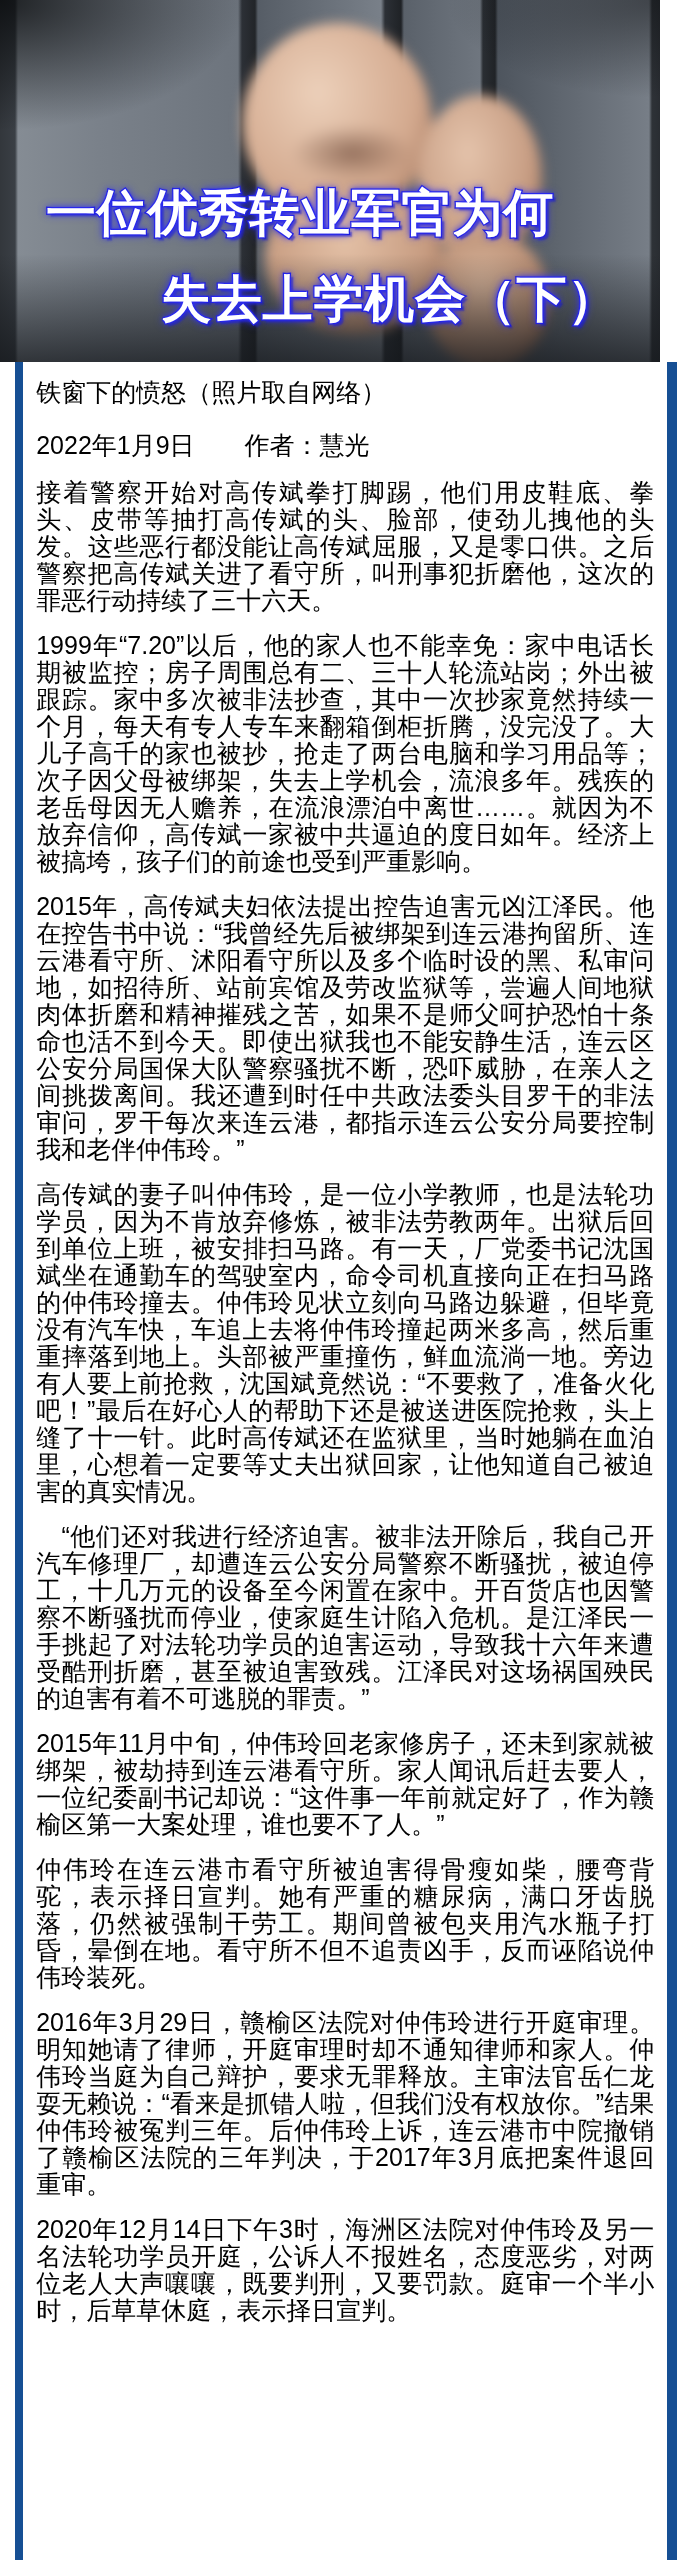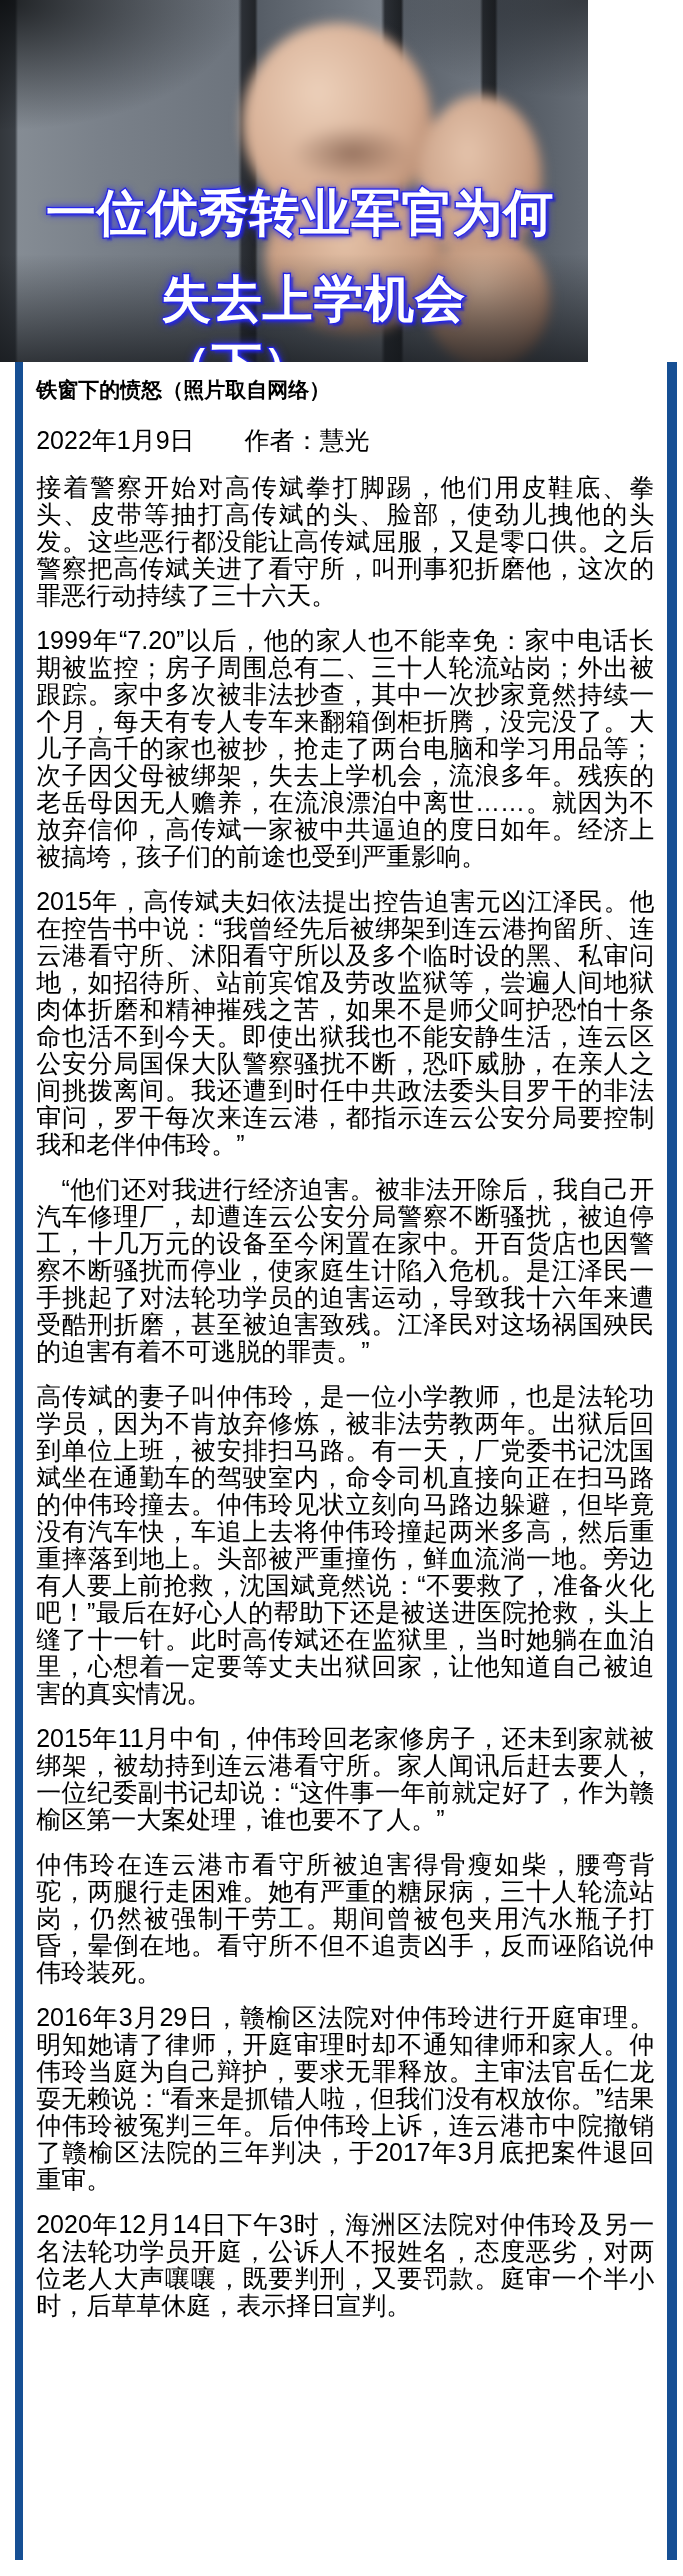--- a/index.html
+++ b/index.html
@@ -5,21 +5,21 @@
   :root{
     --border-blue:#164f94;
     --title-blue:#1c1ce0;
     --title-glow:#3232f5;
   }
   html,body{margin:0;padding:0;background:#ffffff;}
   body{width:684px;font-family:"Liberation Sans","DejaVu Sans",sans-serif;}
 
   
   .hero{
-    position:relative;width:588px;height:362px;overflow:hidden;
+    position:relative;width:660px;height:362px;overflow:hidden;
     background:
       linear-gradient(90deg,
         #33373c 0px,#3a3f45 15px,#858c94 18px,#7a818a 99px,#6d747d 238px,
         #2c3036 242px,#222529 255px,#565d66 258px,#798089 381px,
         #2c3036 385px,#1f2226 401px,#5a616a 404px,#6f767f 480px,
         #2a2e33 483px,#202327 495px,#4e555e 498px,#777e87 649px,
         #2e3237 652px,#25282d 667px,#4a5158 670px,#3c4147 684px);
   }
   .hero-shade-tl{position:absolute;left:0;top:0;width:248px;height:132px;
     background:radial-gradient(ellipse at 0% 0%,rgba(10,12,14,.85),rgba(10,12,14,0) 70%);}
@@ -56,21 +56,21 @@
   .content{
     margin-left:15px;margin-right:7.4px;
     border-left:8.3px solid var(--border-blue);
     border-right:10px solid var(--border-blue);
     background:#ffffff;
     min-height:2198px;
     box-sizing:border-box;
     padding:10px 12.4px 25px 13.2px;
     color:#000000;
   }
-  .caption{font-size:21px;font-weight:bold;line-height:1.25;margin:5px 0 0;}
+  .caption{font-size:25px;font-weight:normal;line-height:1.25;margin:5px 0 0;}
   .dateline{font-size:25px;line-height:1.25;margin:21.5px 0 0;}
   .para{font-size:25px;line-height:1.08;margin:18px 0 0;text-align:justify;
         text-justify:inter-ideograph;letter-spacing:0;}
 </style>
 </head>
 <body>
 
 <div class="hero">
   <div class="hands">
     <div class="blob fist-left-upper"></div>
@@ -88,21 +88,21 @@
   </div>
 </div>
 
 <div class="content">
   <p class="caption">铁窗下的愤怒（照片取自网络）</p>
   <p class="dateline">2022年1月9日　　作者：慧光</p>
   <div>
       <p class="para">接着警察开始对高传斌拳打脚踢，他们用皮鞋底、拳头、皮带等抽打高传斌的头、脸部，使劲儿拽他的头发。这些恶行都没能让高传斌屈服，又是零口供。之后警察把高传斌关进了看守所，叫刑事犯折磨他，这次的罪恶行动持续了三十六天。</p>
       <p class="para">1999年“7.20”以后，他的家人也不能幸免：家中电话长期被监控；房子周围总有二、三十人轮流站岗；外出被跟踪。家中多次被非法抄查，其中一次抄家竟然持续一个月，每天有专人专车来翻箱倒柜折腾，没完没了。大儿子高千的家也被抄，抢走了两台电脑和学习用品等；次子因父母被绑架，失去上学机会，流浪多年。残疾的老岳母因无人赡养，在流浪漂泊中离世……。就因为不放弃信仰，高传斌一家被中共逼迫的度日如年。经济上被搞垮，孩子们的前途也受到严重影响。</p>
       <p class="para">2015年，高传斌夫妇依法提出控告迫害元凶江泽民。他在控告书中说：“我曾经先后被绑架到连云港拘留所、连云港看守所、沭阳看守所以及多个临时设的黑、私审问地，如招待所、站前宾馆及劳改监狱等，尝遍人间地狱肉体折磨和精神摧残之苦，如果不是师父呵护恐怕十条命也活不到今天。即使出狱我也不能安静生活，连云区公安分局国保大队警察骚扰不断，恐吓威胁，在亲人之间挑拨离间。我还遭到时任中共政法委头目罗干的非法审问，罗干每次来连云港，都指示连云公安分局要控制我和老伴仲伟玲。”</p>
+      <p class="para">高传斌的妻子叫仲伟玲，是一位小学教师，也是法轮功学员，因为不肯放弃修炼，被非法劳教两年。出狱后回到单位上班，被安排扫马路。有一天，厂党委书记沈国斌坐在通勤车的驾驶室内，命令司机直接向正在扫马路的仲伟玲撞去。仲伟玲见状立刻向马路边躲避，但毕竟没有汽车快，车追上去将仲伟玲撞起两米多高，然后重重摔落到地上。头部被严重撞伤，鲜血流淌一地。旁边有人要上前抢救，沈国斌竟然说：“不要救了，准备火化吧！”最后在好心人的帮助下还是被送进医院抢救，头上缝了十一针。此时高传斌还在监狱里，当时她躺在血泊里，心想着一定要等丈夫出狱回家，让他知道自己被迫害的真实情况。</p>
       <p class="para">　“他们还对我进行经济迫害。被非法开除后，我自己开汽车修理厂，却遭连云公安分局警察不断骚扰，被迫停工，十几万元的设备至今闲置在家中。开百货店也因警察不断骚扰而停业，使家庭生计陷入危机。是江泽民一手挑起了对法轮功学员的迫害运动，导致我十六年来遭受酷刑折磨，甚至被迫害致残。江泽民对这场祸国殃民的迫害有着不可逃脱的罪责。”</p>
-      <p class="para">高传斌的妻子叫仲伟玲，是一位小学教师，也是法轮功学员，因为不肯放弃修炼，被非法劳教两年。出狱后回到单位上班，被安排扫马路。有一天，厂党委书记沈国斌坐在通勤车的驾驶室内，命令司机直接向正在扫马路的仲伟玲撞去。仲伟玲见状立刻向马路边躲避，但毕竟没有汽车快，车追上去将仲伟玲撞起两米多高，然后重重摔落到地上。头部被严重撞伤，鲜血流淌一地。旁边有人要上前抢救，沈国斌竟然说：“不要救了，准备火化吧！”最后在好心人的帮助下还是被送进医院抢救，头上缝了十一针。此时高传斌还在监狱里，当时她躺在血泊里，心想着一定要等丈夫出狱回家，让他知道自己被迫害的真实情况。</p>
       <p class="para">2015年11月中旬，仲伟玲回老家修房子，还未到家就被绑架，被劫持到连云港看守所。家人闻讯后赶去要人，一位纪委副书记却说：“这件事一年前就定好了，作为赣榆区第一大案处理，谁也要不了人。”</p>
-      <p class="para">仲伟玲在连云港市看守所被迫害得骨瘦如柴，腰弯背驼，两腿行走困难。她有严重的糖尿病，三十人轮流站岗，仍然被强制干劳工。期间曾被包夹用汽水瓶子打昏，晕倒在地。看守所不但不追责凶手，反而诬陷说仲伟玲装死。</p>
+      <p class="para">仲伟玲在连云港市看守所被迫害得骨瘦如柴，腰弯背驼，表示择日宣判。她有严重的糖尿病，满口牙齿脱落，仍然被强制干劳工。期间曾被包夹用汽水瓶子打昏，晕倒在地。看守所不但不追责凶手，反而诬陷说仲伟玲装死。</p>
       <p class="para">2016年3月29日，赣榆区法院对仲伟玲进行开庭审理。明知她请了律师，开庭审理时却不通知律师和家人。仲伟玲当庭为自己辩护，要求无罪释放。主审法官岳仁龙耍无赖说：“看来是抓错人啦，但我们没有权放你。”结果仲伟玲被冤判三年。后仲伟玲上诉，连云港市中院撤销了赣榆区法院的三年判决，于2017年3月底把案件退回重审。</p>
       <p class="para">2020年12月14日下午3时，海洲区法院对仲伟玲及另一名法轮功学员开庭，公诉人不报姓名，态度恶劣，对两位老人大声嚷嚷，既要判刑，又要罚款。庭审一个半小时，后草草休庭，表示择日宣判。</p>
     </div>
 </div>
 
 
 </body></html>

